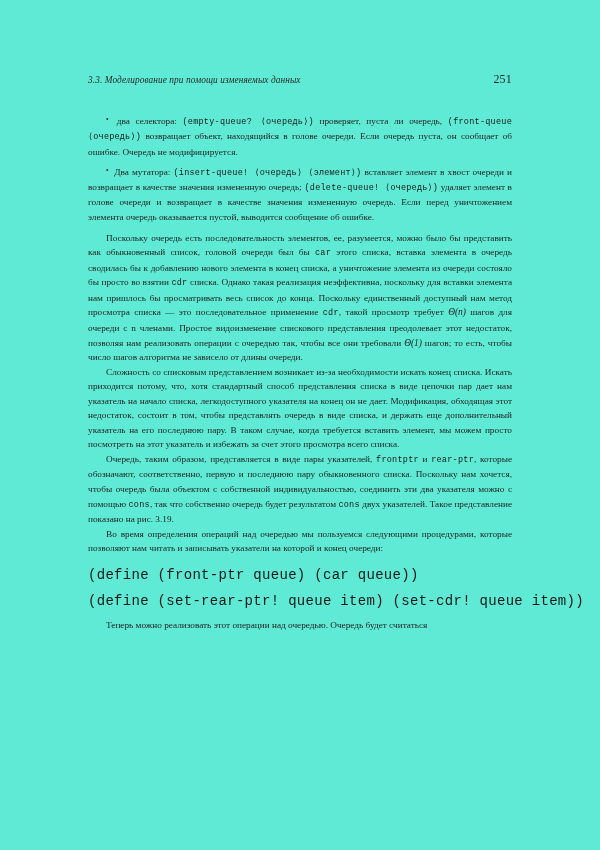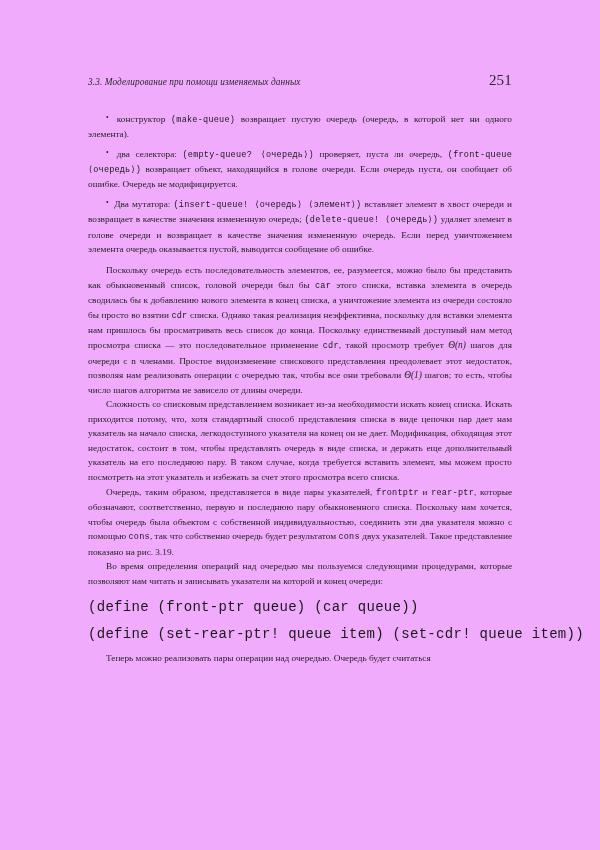--- a/index.html
+++ b/index.html
@@ -14,21 +14,21 @@
     font-family: "Liberation Serif", "DejaVu Serif", serif;
     color: #1c1c1c;
     overflow: hidden;
   }
 
   .page {
     position: absolute;
     left: 0; top: 0;
     width: 600px;
     height: 850px;
-    background: #f0abfc;
+    background: #5eead4;
   }
 
   .content {
     position: absolute;
     left: 88px;
     top: 72px;
     width: 424px;
   }
 
   
@@ -38,21 +38,21 @@
     justify-content: space-between;
     font-size: 9.3px;
     font-style: italic;
     letter-spacing: 0.1px;
     color: #2a2a2a;
     margin-bottom: 22px;
   }
   .runhead-title { white-space: nowrap; }
   .runhead-folio {
     font-style: normal;
-    font-size: 15px;
+    font-size: 12px;
     letter-spacing: 0.2px;
   }
 
   
   p.para {
     margin: 0 0 0 0;
     font-size: 9.25px;
     line-height: 14.55px;
     text-align: justify;
     text-justify: inter-word;
@@ -117,35 +117,34 @@
 
 <div class="page">
   <div class="content">
 
     <div class="runhead">
       <span class="runhead-title">3.3. Моделирование при помощи изменяемых данных</span>
       <span class="runhead-folio">251</span>
     </div>
 
     <div>
-      <p class="para bullet-para"><span class="bullet">• </span><span>конструктор </span><span class="tt">(make-queue)</span><span> возвращает пустую очередь (очередь, в которой нет ни одного элемента).</span></p>
       <div class="gap-sm"></div>
       <p class="para bullet-para"><span class="bullet">• </span><span>два селектора: </span><span class="tt">(empty-queue? </span><span class="tt-i">⟨очередь⟩</span><span class="tt">)</span><span> проверяет, пуста ли очередь, </span><span class="tt">(front-queue </span><span class="tt-i">⟨очередь⟩</span><span class="tt">)</span><span> возвращает объект, находящийся в голове очереди. Если очередь пуста, он сообщает об ошибке. Очередь не модифицируется.</span></p>
       <div class="gap-sm"></div>
       <p class="para bullet-para"><span class="bullet">• </span><span>Два мутатора: </span><span class="tt">(insert-queue! </span><span class="tt-i">⟨очередь⟩</span><span class="tt"> </span><span class="tt-i">⟨элемент⟩</span><span class="tt">)</span><span> вставляет элемент в хвост очереди и возвращает в качестве значения измененную очередь; </span><span class="tt">(delete-queue! </span><span class="tt-i">⟨очередь⟩</span><span class="tt">)</span><span> удаляет элемент в голове очереди и возвращает в качестве значения измененную очередь. Если перед уничтожением элемента очередь оказывается пустой, выводится сообщение об ошибке.</span></p>
     </div>
 
     <div class="gap-md"></div>
 
     <p class="para indent"><span>Поскольку очередь есть последовательность элементов, ее, разумеется, можно было бы представить как обыкновенный список, головой очереди был бы </span><span class="tt">car</span><span> этого списка, вставка элемента в очередь сводилась бы к добавлению нового элемента в конец списка, а уничтожение элемента из очереди состояло бы просто во взятии </span><span class="tt">cdr</span><span> списка. Однако такая реализация неэффективна, поскольку для вставки элемента нам пришлось бы просматривать весь список до конца. Поскольку единственный доступный нам метод просмотра списка — это последовательное применение </span><span class="tt">cdr</span><span>, такой просмотр требует </span><span class="math">Θ(n)</span><span> шагов для очереди с n членами. Простое видоизменение спискового представления преодолевает этот недостаток, позволяя нам реализовать операции с очередью так, чтобы все они требовали </span><span class="math">Θ(1)</span><span> шагов; то есть, чтобы число шагов алгоритма не зависело от длины очереди.</span></p>
     <p class="para indent"><span>Сложность со списковым представлением возникает из-за необходимости искать конец списка. Искать приходится потому, что, хотя стандартный способ представления списка в виде цепочки пар дает нам указатель на начало списка, легкодоступного указателя на конец он не дает. Модификация, обходящая этот недостаток, состоит в том, чтобы представлять очередь в виде списка, и держать еще дополнительный указатель на его последнюю пару. В таком случае, когда требуется вставить элемент, мы можем просто посмотреть на этот указатель и избежать за счет этого просмотра всего списка.</span></p>
     <p class="para indent"><span>Очередь, таким образом, представляется в виде пары указателей, </span><span class="tt">frontptr</span><span> и </span><span class="tt">rear-ptr</span><span>, которые обозначают, соответственно, первую и последнюю пару обыкновенного списка. Поскольку нам хочется, чтобы очередь была объектом с собственной индивидуальностью, соединить эти два указателя можно с помощью </span><span class="tt">cons</span><span>, так что собственно очередь будет результатом </span><span class="tt">cons</span><span> двух указателей. Такое представление показано на рис. 3.19.</span></p>
     <p class="para indent"><span>Во время определения операций над очередью мы пользуемся следующими процедурами, которые позволяют нам читать и записывать указатели на которой и конец очереди:</span></p>
 
     <div class="codeblock">
       <div class="codeline">(define (front-ptr queue) (car queue))</div>
       <div class="codeline">(define (set-rear-ptr! queue item) (set-cdr! queue item))</div>
     </div>
 
-    <p class="para indent tail-para"><span>Теперь можно реализовать пары операции над очередью. Очередь будет считаться</span></p>
+    <p class="para indent tail-para"><span>Теперь можно реализовать этот операции над очередью. Очередь будет считаться</span></p>
 
   </div>
 </div>
 
 </body></html>

